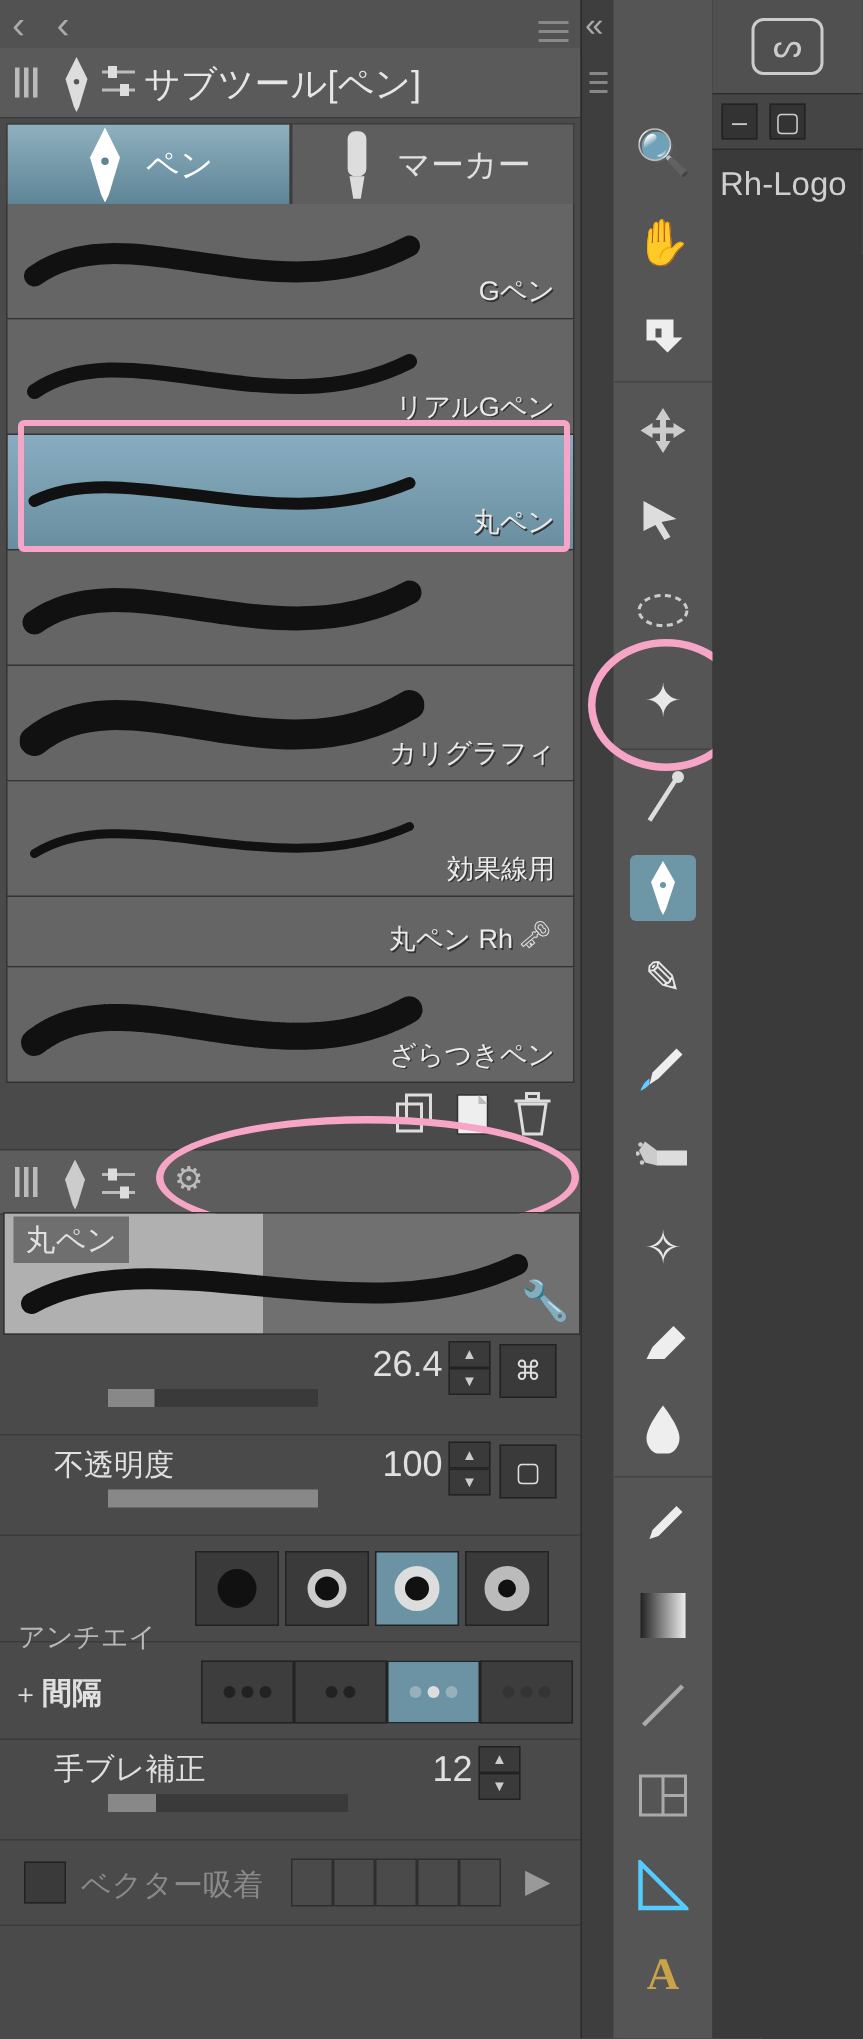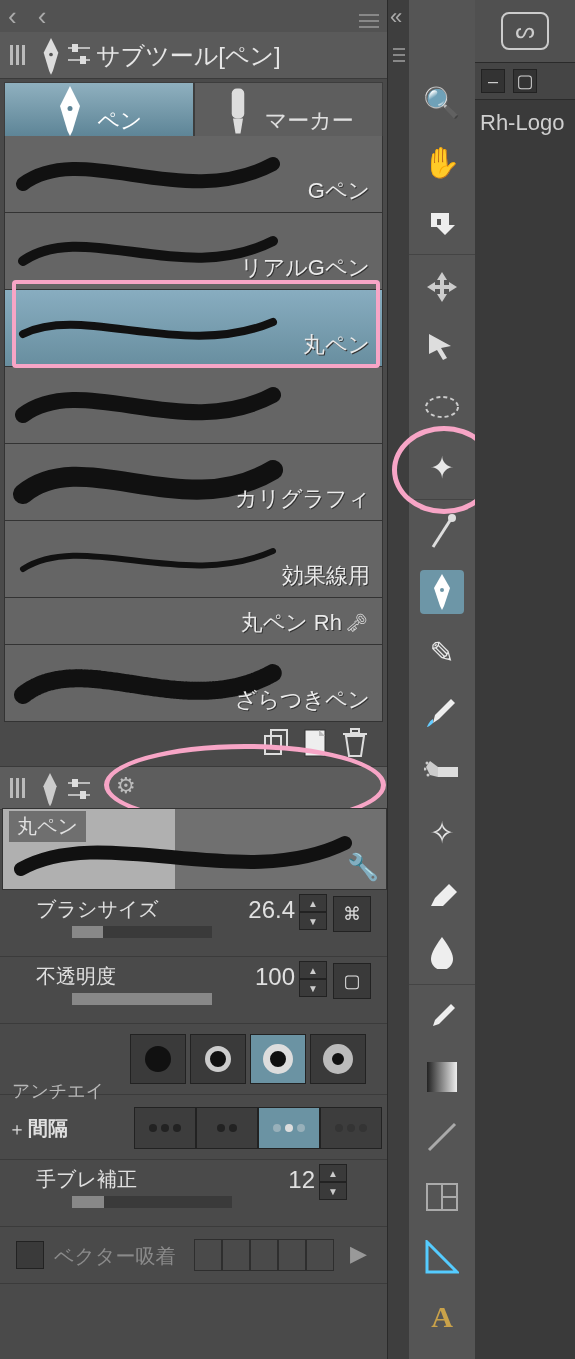--- a/index.html
+++ b/index.html
@@ -11,28 +11,28 @@
   .hamburger{display:inline-block;width:20px;height:2px;background:#888;box-shadow:0 6px 0 #888,0 -6px 0 #888;}
   .subtool-header{position:absolute;left:0;top:32px;width:387px;height:46px;background:#5a5a5a;border-bottom:1px solid #3a3a3a;}
   .panel-toggle{position:absolute;left:2px;top:8px;width:30px;height:30px;display:flex;align-items:center;justify-content:center;}
   .barsicon{display:inline-block;width:3px;height:20px;background:#bbb;box-shadow:6px 0 0 #bbb,-6px 0 0 #bbb;}
   .nib-icon{position:absolute;left:40px;top:6px;width:22px;}
   .slider-mini{position:absolute;left:66px;top:10px;width:26px;height:24px;}
   .subtool-title{position:absolute;left:96px;top:8px;font-size:24px;color:#e6e6e6;}
   .rightnib{position:absolute;left:438px;top:40px;width:28px;}
   
   .tab-row{position:absolute;left:4px;top:82px;width:379px;height:54px;display:flex;}
-  .tab{flex:1;display:flex;align-items:flex-end;justify-content:center;gap:12px;font-size:22px;background:#5e5e5e;border:1px solid #3d3d3d;border-bottom:none;}
+  .tab{flex:1;display:flex;align-items:center;justify-content:center;gap:12px;font-size:22px;background:#5e5e5e;border:1px solid #3d3d3d;border-bottom:none;}
   .tab.active{background:linear-gradient(#8fb0bf,#5e8597);color:#fff;}
   .tab .ticon{width:30px;}
   
   .brush-list{position:absolute;left:4px;top:136px;width:379px;}
   .brush{position:relative;height:76px;border:1px solid #333;border-top:none;background:#656565;}
   .brush .stroke{position:absolute;left:8px;top:10px;width:270px;height:56px;}
-  .brush .label{position:absolute;right:12px;bottom:6px;font-size:22px;color:#eaeaea;text-shadow:1px 1px 0 #333;margin-top:40px;}
+  .brush .label{position:absolute;right:12px;bottom:6px;font-size:18px;color:#eaeaea;text-shadow:1px 1px 0 #333;margin-top:40px;}
   .brush.selected{background:linear-gradient(#88adc0,#688e9f);}
   .brush .locki{position:absolute;right:14px;bottom:10px;color:#ddd;font-size:18px;}
   .hi-pink{position:absolute;border:4px solid #f7a5c6;pointer-events:none;border-radius:4px;}
   
   .brush-footer{position:absolute;left:0;top:720px;width:387px;height:46px;}
   .ficon{position:absolute;width:32px;height:32px;display:flex;align-items:center;justify-content:center;}
   
   .tp-header{position:absolute;left:0;top:766px;width:387px;height:42px;background:#5d5d5d;border-top:1px solid #3a3a3a;border-bottom:1px solid #3a3a3a;}
   .tp-title{position:absolute;left:148px;top:6px;font-size:20px;color:#e6e6e6;}
   .gear{position:absolute;left:116px;top:6px;font-size:22px;color:#bbb;}
@@ -234,21 +234,20 @@
   <div class="tp-preview">
     <span class="plabel">丸ペン</span>
     <svg style="position:absolute;left:10px;top:20px;width:340px;height:54px" viewBox="0 0 340 54">
         <path d="M8 40 C 90 -6, 230 64, 332 14" stroke="#111" stroke-width="14" fill="none" stroke-linecap="round"></path>
       </svg>
     <span class="wrench">🔧</span>
   </div>
 
   <div class="props">
     <div class="prow">
-      <span class="plabel">ブラシサイズ</span>
       <div class="slider">
           <div class="fill" style="width:22%"></div>
         </div>
       <span class="val">26.4</span>
       <span class="stepper">
           <span class="up">▲</span>
           <span class="dn">▼</span>
         </span>
       <span class="extra-btn">⌘</span>
     </div>

